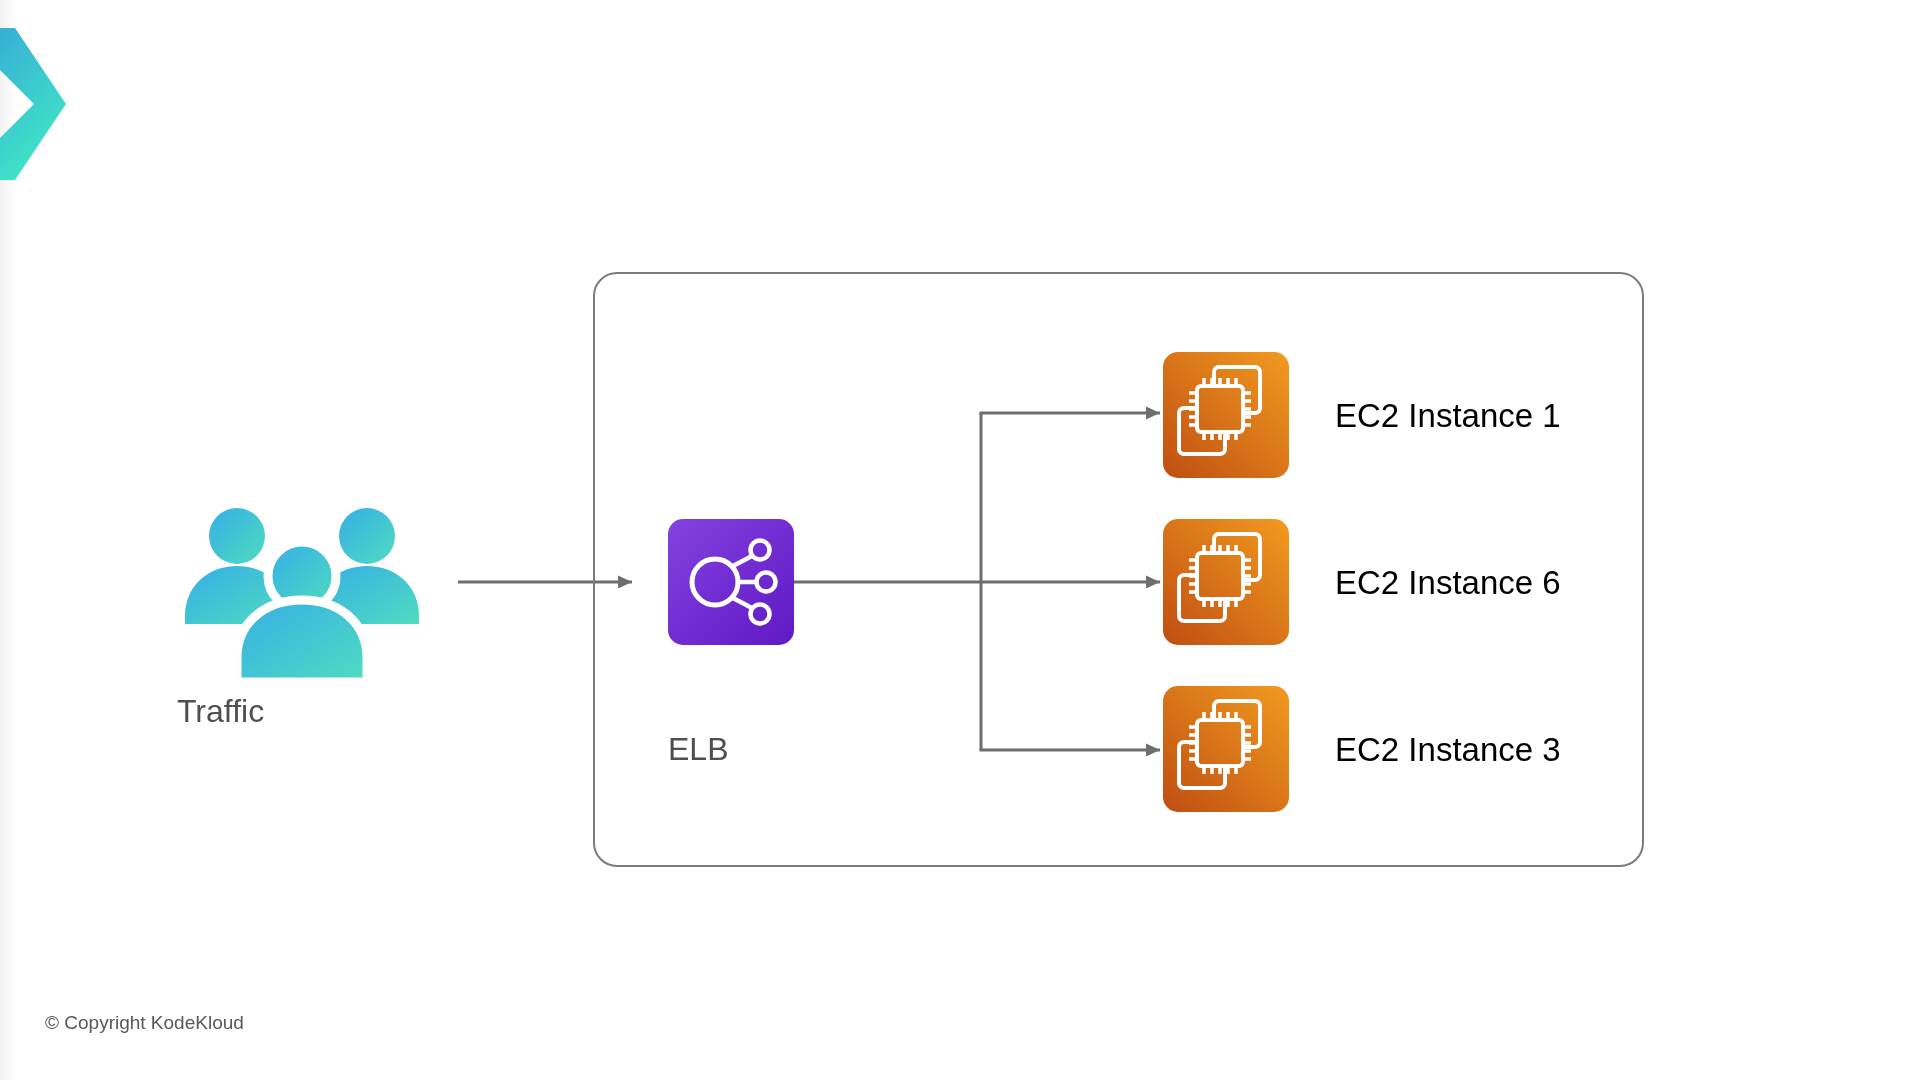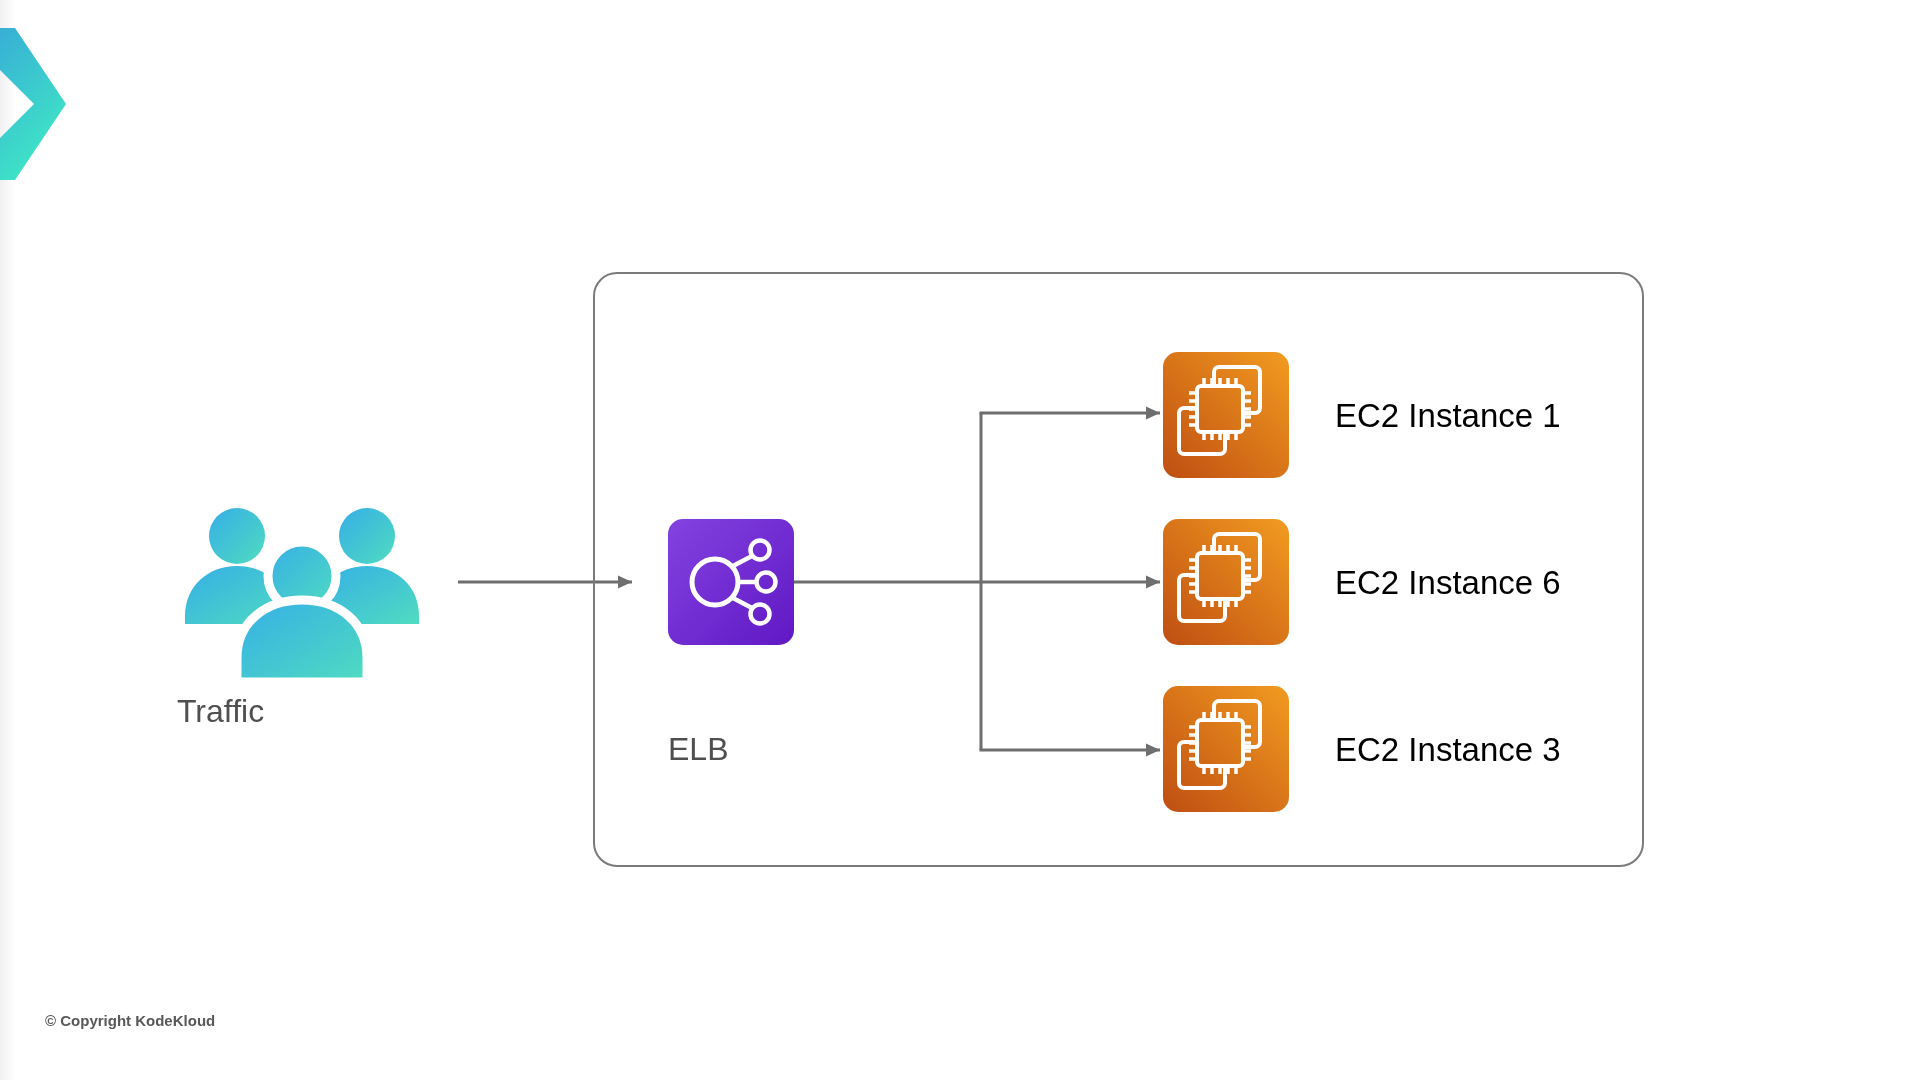--- a/index.html
+++ b/index.html
@@ -11,21 +11,21 @@
   .chevron{position:absolute;left:0;top:28px;width:66px;height:152px;}
   .title{position:absolute;left:74px;top:86px;margin:0;font-size:50px;font-weight:500;
          color:#262626;letter-spacing:0.5px;white-space:nowrap;}
   .arrows{position:absolute;left:0;top:0;width:1920px;height:1080px;pointer-events:none;}
   .groupbox{position:absolute;left:593px;top:272px;width:1051px;height:595px;
             border:2px solid #7b7b7b;border-radius:24px;box-sizing:border-box;background:transparent;}
   .icon-abs{position:absolute;}
   .node-label{position:absolute;font-size:32px;color:#4f4f4f;white-space:nowrap;}
   .centered{text-align:left;}
   .ec2-label{position:absolute;left:1335px;font-size:33px;color:#000000;line-height:33px;white-space:nowrap;}
-  .copyright{position:absolute;left:45px;top:1012px;font-size:15px;color:#585858;white-space:nowrap;font-weight:bold;}
+  .copyright{position:absolute;left:45px;top:1012px;font-size:19px;color:#585858;white-space:nowrap;}
 </style>
 </head>
 <body>
 
 <div class="canvas">
 
   <svg class="defs-svg" aria-hidden="true">
     <defs>
       <linearGradient id="tg" x1="0" y1="0" x2="1" y2="1">
         <stop offset="0" stop-color="#36aee6"></stop>

